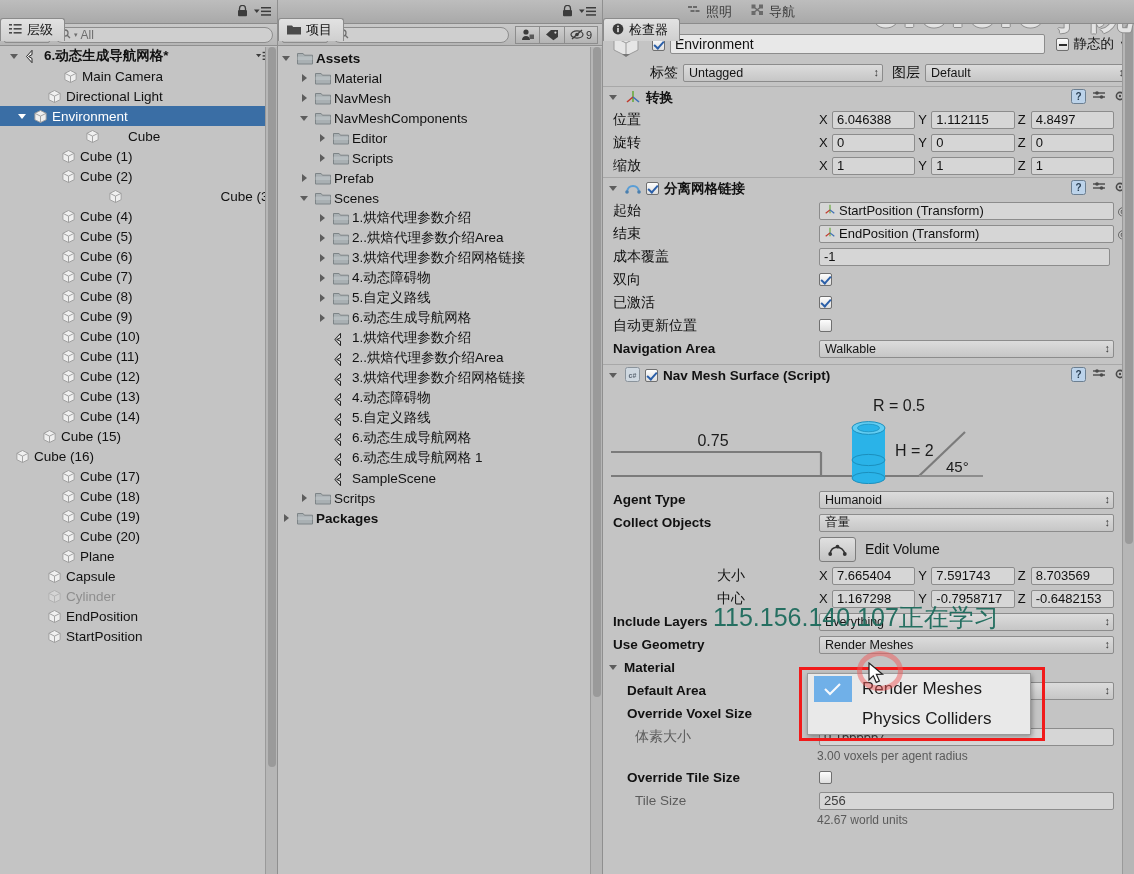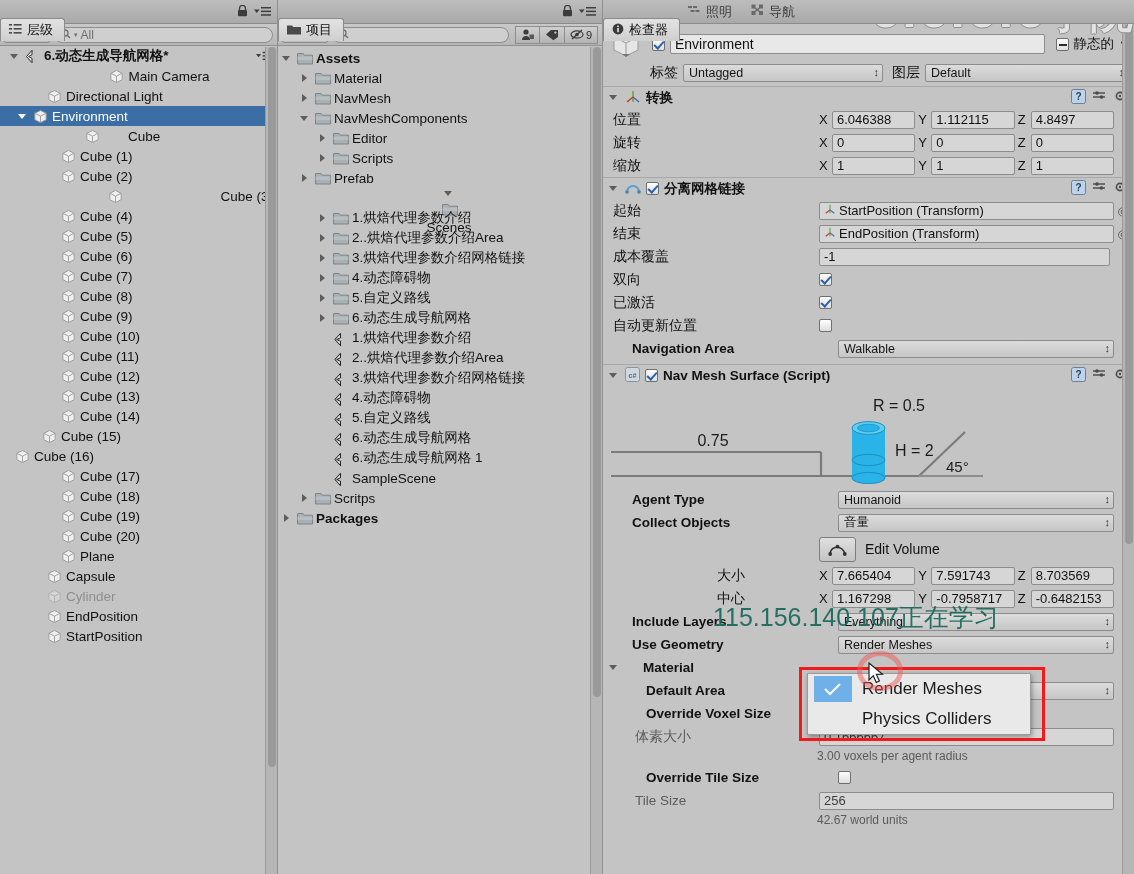--- a/index.html
+++ b/index.html
@@ -116,21 +116,21 @@
   .dd::after{
     content:"\2195"; position:absolute; right:3px; top:1px; font-size:11px; color:#3a3a3a;
   }
   .comp-head{
     height:22px; display:flex; align-items:center; gap:5px; padding:0 6px;
     border-top:1px solid #a8a8a8; background:#c4c4c4; font-weight:bold; font-size:13.5px;
   }
   .comp-head .tools{ margin-left:auto; display:flex; align-items:center; gap:6px; }
   .prow{ height:23px; display:flex; align-items:center; padding:0 6px 0 10px; gap:4px; }
   .plabel{ width:202px; flex:none; font-size:13.5px; }
-  .plabel.b{ font-weight:bold;margin-left:19px; }
+  .plabel.b{ font-weight:bold; }
   .plabel.cn{ font-size:14px; }
   .plabel.ind{ padding-left:22px; color:#5b5b5b;}
   .xyz{ display:flex; align-items:center; gap:3px; flex:1; min-width:0; }
   .xyz .ax{ width:10px; text-align:left; font-size:13px; flex:none;}
   .hint{ font-size:12px; color:#5a5a5a; padding:1px 6px 3px 214px; }
 
   
   .diagram{ position:relative; height:96px; margin:2px 0 4px 0; }
 
   
@@ -228,21 +228,21 @@
         <svg width="17" height="10" viewBox="0 0 17 10">
             <path d="M0 3l2.6 3.2L5.2 3z" fill="#3c3c3c"></path>
             <rect x="6.6" y="0.8" width="10" height="1.4" fill="#3c3c3c"></rect>
             <rect x="6.6" y="4.2" width="10" height="1.4" fill="#3c3c3c"></rect>
             <rect x="6.6" y="7.6" width="10" height="1.4" fill="#3c3c3c"></rect>
           </svg>
       </span>
     </div>
 
     <div class="tree" id="hier-tree">
-        <div class="row" style="padding-left: 31px; justify-content: center;">
+        <div class="row" style="padding-left: 48px;">
           <span class="spacer"></span>
           <span class="ico-cube"><svg width="15" height="15" viewBox="0 0 16 16">
               <path d="M8 1.6l6 3v6.8l-6 3-6-3V4.6z" fill="#efefef" stroke="#9d9d9d" stroke-width="1"></path>
               <path d="M2 4.6l6 3 6-3" fill="none" stroke="#9d9d9d"></path>
               <path d="M8 7.6v6.8" fill="none" stroke="#9d9d9d"></path>
             </svg></span>
           <span class="">Main Camera</span>
         </div>
         <div class="row" style="padding-left: 32px;">
           <span class="spacer"></span>
@@ -620,21 +620,21 @@
           <span>Scripts</span>
         </div>
         <div class="row" style="padding-left: 22px;">
           <span class="arrow r"></span>
           <span class="ico-folder"><svg width="16" height="13" viewBox="0 0 16 13">
               <path d="M0.5 1.5h5.6l1.3 1.7H15.5V12H0.5z" fill="#a9b0b3" stroke="#7d8487"></path>
               <path d="M0.5 4.6h15V8H0.5z" fill="#c2c8ca" opacity=".6"></path>
             </svg></span>
           <span>Prefab</span>
         </div>
-        <div class="row" style="padding-left: 22px; flex-direction: column;">
+        <div class="row" style="padding-left: 22px;">
           <span class="arrow d"></span>
           <span class="ico-folder"><svg width="16" height="13" viewBox="0 0 16 13">
               <path d="M0.5 1.5h5.6l1.3 1.7H15.5V12H0.5z" fill="#a9b0b3" stroke="#7d8487"></path>
               <path d="M0.5 4.6h15V8H0.5z" fill="#c2c8ca" opacity=".6"></path>
             </svg></span>
           <span>Scenes</span>
         </div>
         <div class="row" style="padding-left: 40px;">
           <span class="arrow r"></span>
           <span class="ico-folder"><svg width="16" height="13" viewBox="0 0 16 13">

